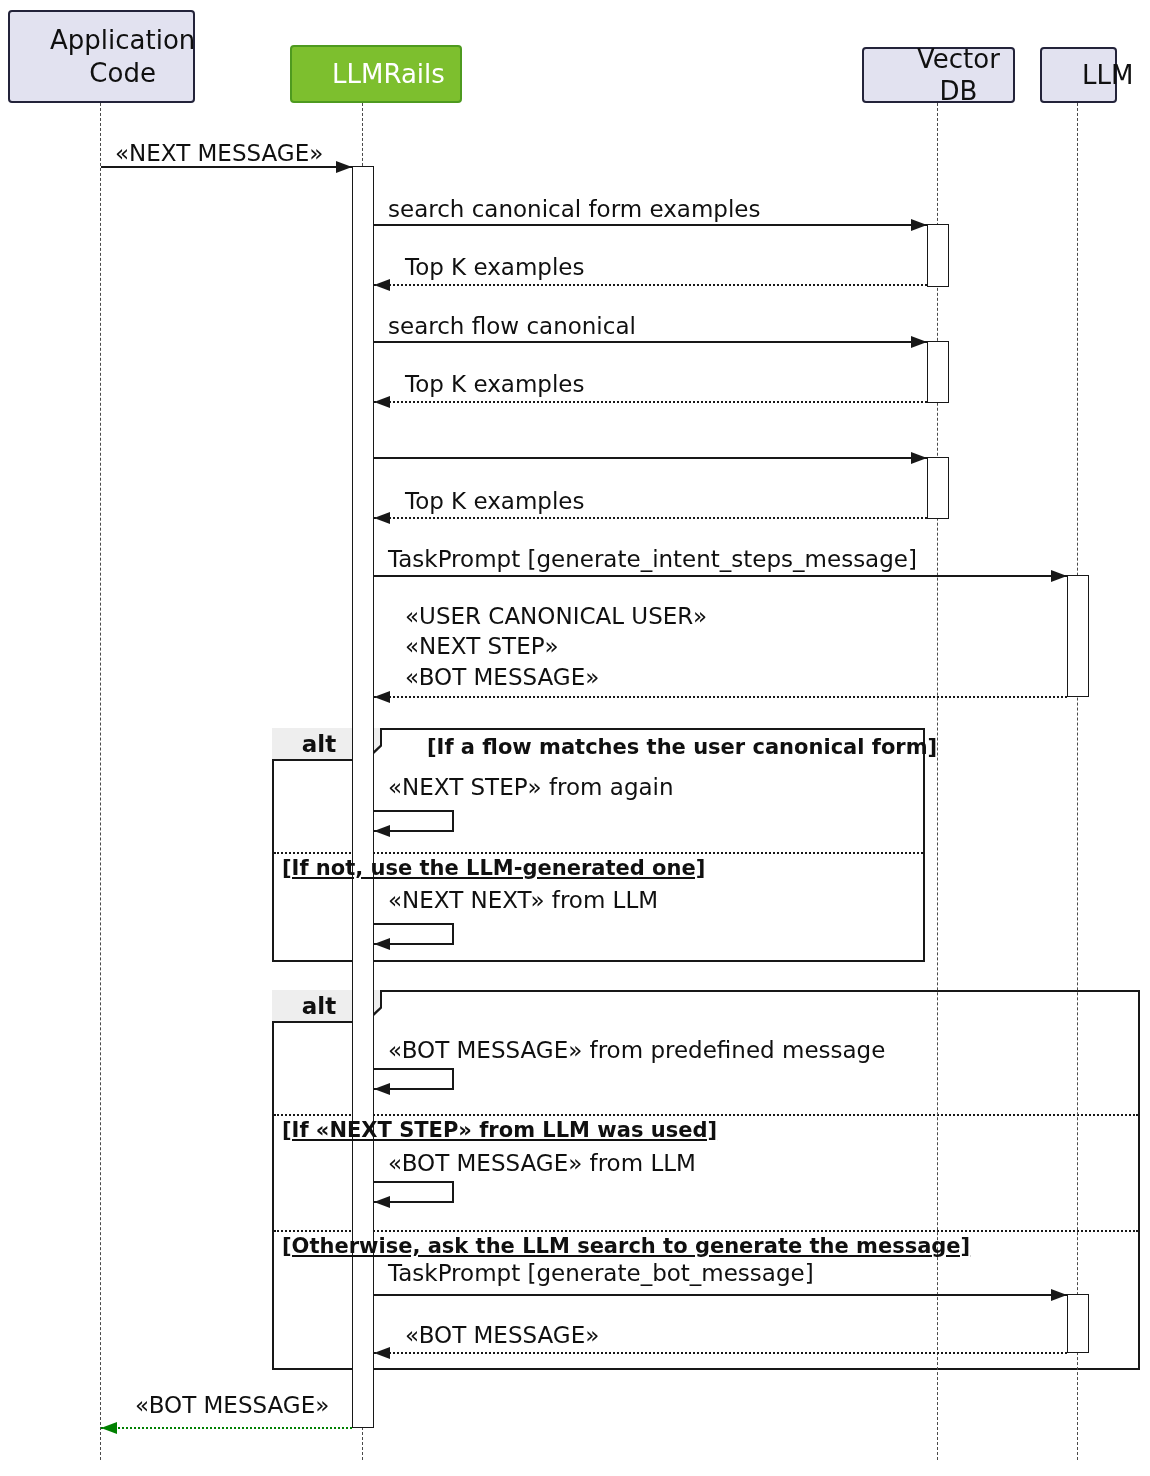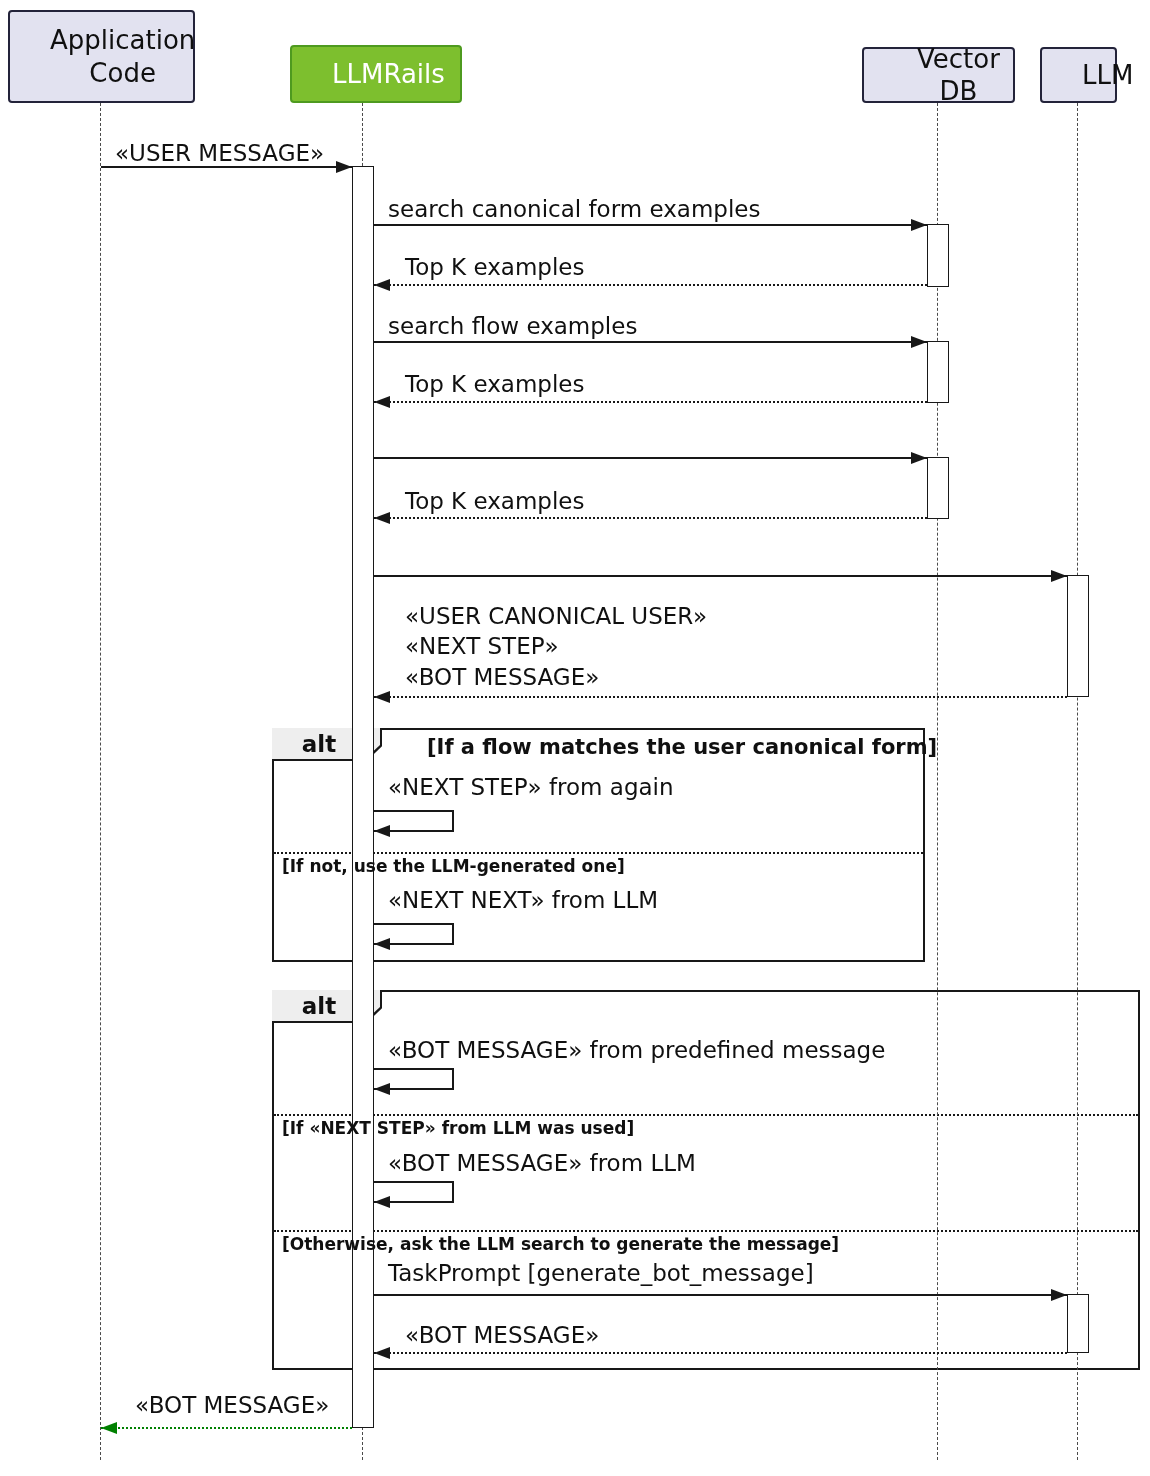--- a/index.html
+++ b/index.html
@@ -20,21 +20,21 @@
   .participant.green{background:var(--llmrails-bg,#7DBF2E);border-color:var(--llmrails-border,#4E9A1F);color:var(--llmrails-text,#fff);}
 
   .frame{position:absolute;border:2px solid var(--line,#181818);}
   .frame-tab{position:absolute;left:-2px;top:-2px;width:110px;height:33px;background:var(--line,#181818);
     clip-path:polygon(0 0,100% 0,100% 55%,86% 100%,0 100%);z-index:2;text-align:center;}
   .frame-tab-inner{position:absolute;left:0;top:0;right:2px;bottom:2px;background:var(--frame-tab-bg,#EEEEEE);
     clip-path:polygon(0 0,100% 0,100% 55%,86% 100%,0 100%);display:flex;align-items:center;justify-content:center;
     font-weight:bold;font-size:23px;padding-right:14px;}
   .frame-cond{position:absolute;font-weight:bold;font-size:21px;white-space:pre;z-index:4;}
   .frame-divider{position:absolute;left:0;width:100%;border-top:2px dotted var(--line,#181818);}
-  .frame-else{position:absolute;font-weight:bold;font-size:17px;white-space:pre;z-index:4;}
+  .frame-else{position:absolute;font-weight:bold;font-size:21px;white-space:pre;z-index:4;text-decoration:underline;}
 
   .activation{position:absolute;width:22px;background:#ffffff;border:1.5px solid var(--line,#181818);z-index:3;}
 
   .mlabel{position:absolute;font-size:23px;white-space:pre-line;line-height:1.32;z-index:4;}
   .line{position:absolute;height:0;border-top:2px solid var(--line,#181818);z-index:4;}
   .line.dotted{border-top-style:dotted;}
   .line.greenline{border-top:2px dotted var(--final-arrow,#008000);}
   .head{position:absolute;width:0;height:0;border-top:6px solid transparent;border-bottom:6px solid transparent;z-index:4;}
   .head.right{border-left:16px solid var(--line,#181818);}
   .head.left{border-right:16px solid var(--line,#181818);}
@@ -84,47 +84,48 @@
   <div class="participant green" style="left:290px;top:45px;width:172px;height:58px">
     <span>LLMRails</span>
   </div>
   <div class="participant" style="left:862px;top:47px;width:153px;height:56px">
     <span>Vector DB</span>
   </div>
   <div class="participant" style="left:1040px;top:47px;width:77px;height:56px">
     <span>LLM</span>
   </div>
 
-  <div class="mlabel" style="left:115px;top:138px">«USER MESSAGE»</div>
+  <div class="mlabel" style="left:115px;top:138px">«NEXT MESSAGE»</div>
   <div class="line" style="left:101px;top:166px;width:251px"></div>
   <div class="head right" style="left:336px;top:161px"></div>
 
   <div class="mlabel" style="left:388px;top:194px">search canonical form examples</div>
   <div class="line" style="left:374px;top:224px;width:553px"></div>
   <div class="head right" style="left:911px;top:219px"></div>
 
   <div class="mlabel" style="left:405px;top:252px">Top K examples</div>
   <div class="line dotted" style="left:374px;top:284px;width:553px"></div>
   <div class="head left" style="left:374px;top:279px"></div>
 
-  <div class="mlabel" style="left:388px;top:311px">search flow examples</div>
+  <div class="mlabel" style="left:388px;top:311px">search flow canonical</div>
   <div class="line" style="left:374px;top:341px;width:553px"></div>
   <div class="head right" style="left:911px;top:336px"></div>
 
   <div class="mlabel" style="left:405px;top:369px">Top K examples</div>
   <div class="line dotted" style="left:374px;top:401px;width:553px"></div>
   <div class="head left" style="left:374px;top:396px"></div>
 
   <div class="line" style="left:374px;top:457px;width:553px"></div>
   <div class="head right" style="left:911px;top:452px"></div>
 
   <div class="mlabel" style="left:405px;top:486px">Top K examples</div>
   <div class="line dotted" style="left:374px;top:517px;width:553px"></div>
   <div class="head left" style="left:374px;top:512px"></div>
 
+  <div class="mlabel" style="left:388px;top:544px">TaskPrompt [generate_intent_steps_message]</div>
   <div class="line" style="left:374px;top:575px;width:693px"></div>
   <div class="head right" style="left:1051px;top:570px"></div>
 
   <div class="mlabel" style="left:405px;top:601px">«USER CANONICAL USER»
 «NEXT STEP»
 «BOT MESSAGE»</div>
   <div class="line dotted" style="left:374px;top:696px;width:693px"></div>
   <div class="head left" style="left:374px;top:691px"></div>
 
   <div class="mlabel" style="left:388px;top:772px">«NEXT STEP» from again</div>

